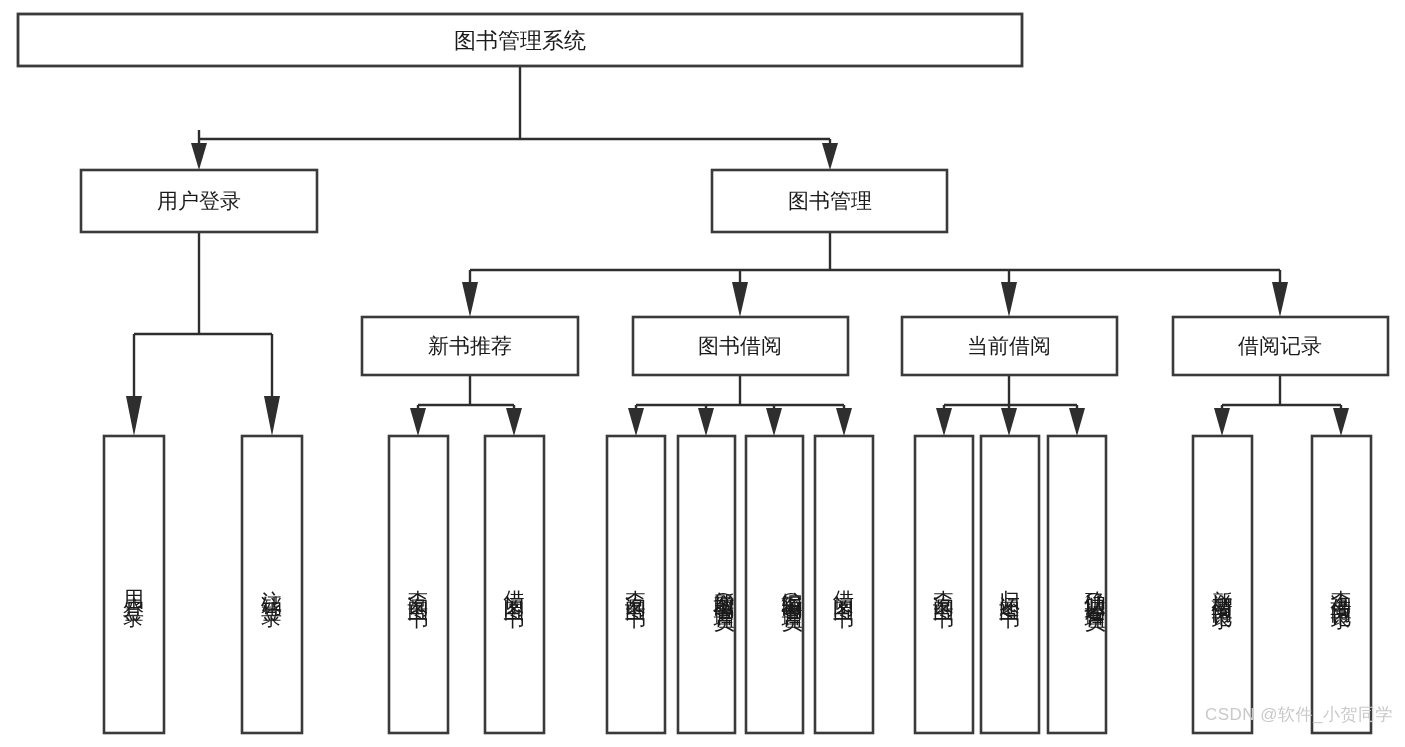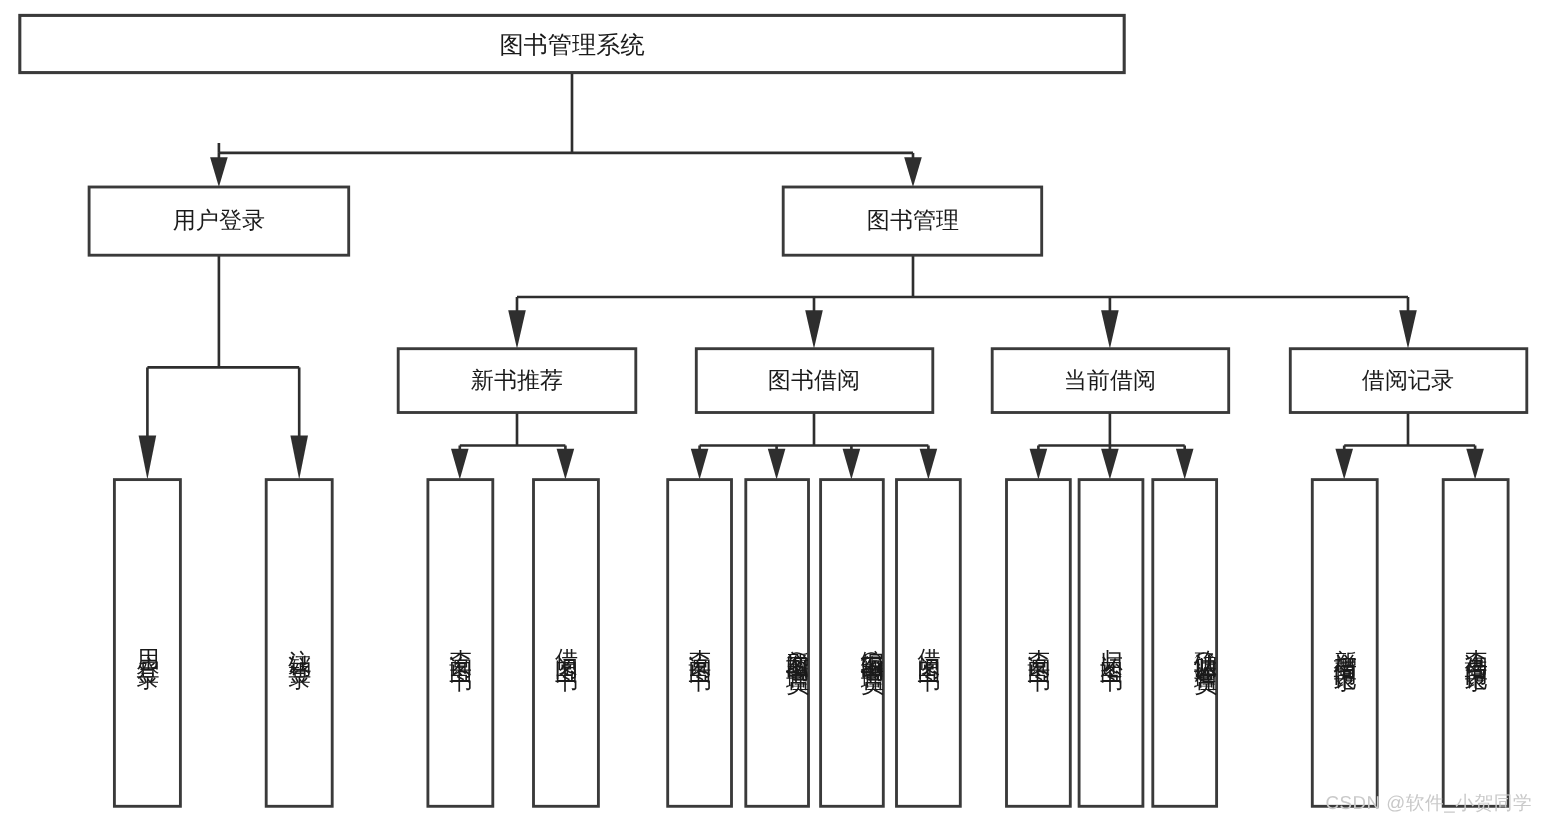--- a/index.html
+++ b/index.html
@@ -51,21 +51,21 @@
     font-size: 21px;
     text-anchor: middle;
     dominant-baseline: middle;
   }
   .node-label-root {
     font-size: 22px;
   }
   .watermark {
     position: absolute;
     right: 12px;
-    bottom: 6px;
+    bottom: 21px;
     font-family: "Liberation Sans", "DejaVu Sans", sans-serif;
     font-size: 17px;
     color: #c9c9c9;
     letter-spacing: 0.5px;
     white-space: nowrap;
     user-select: none;
   }
 </style>
 </head>
 <body>

